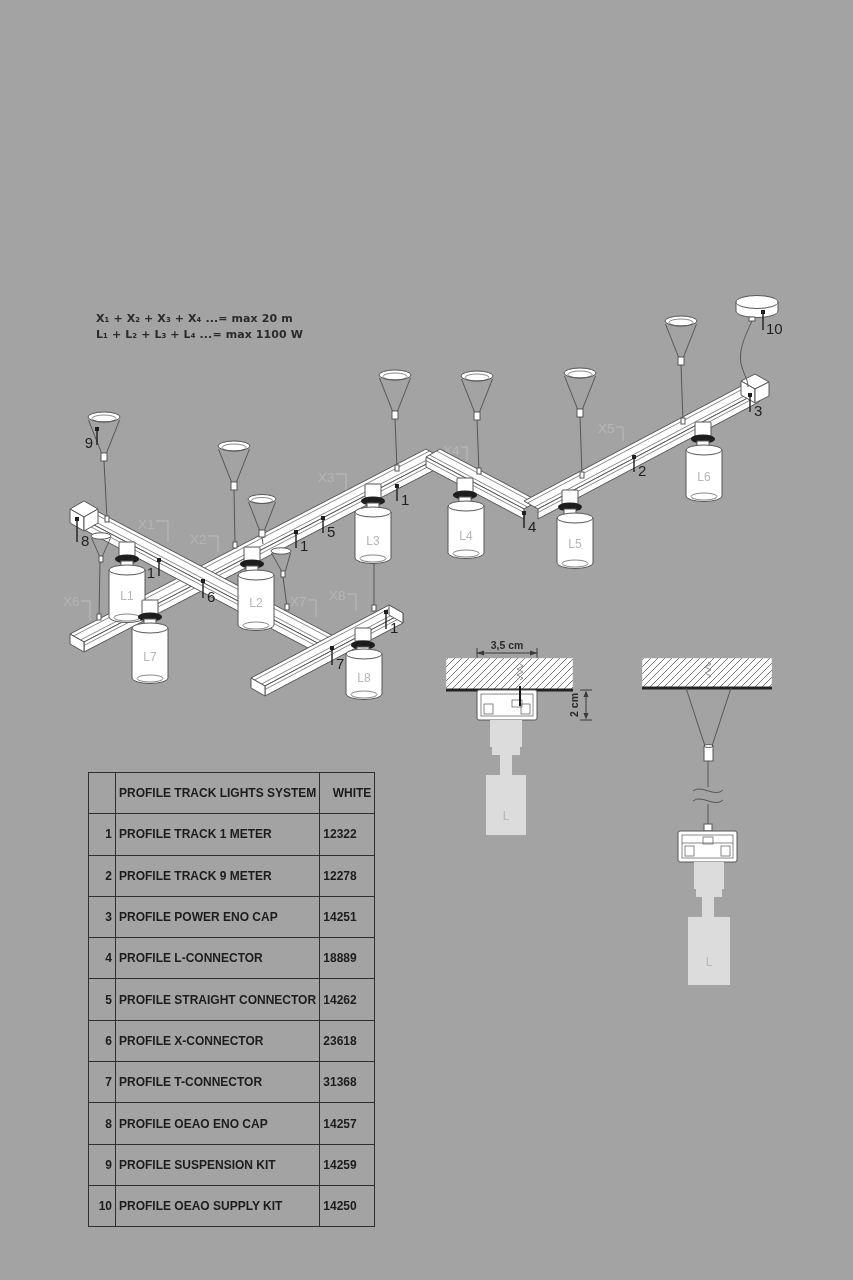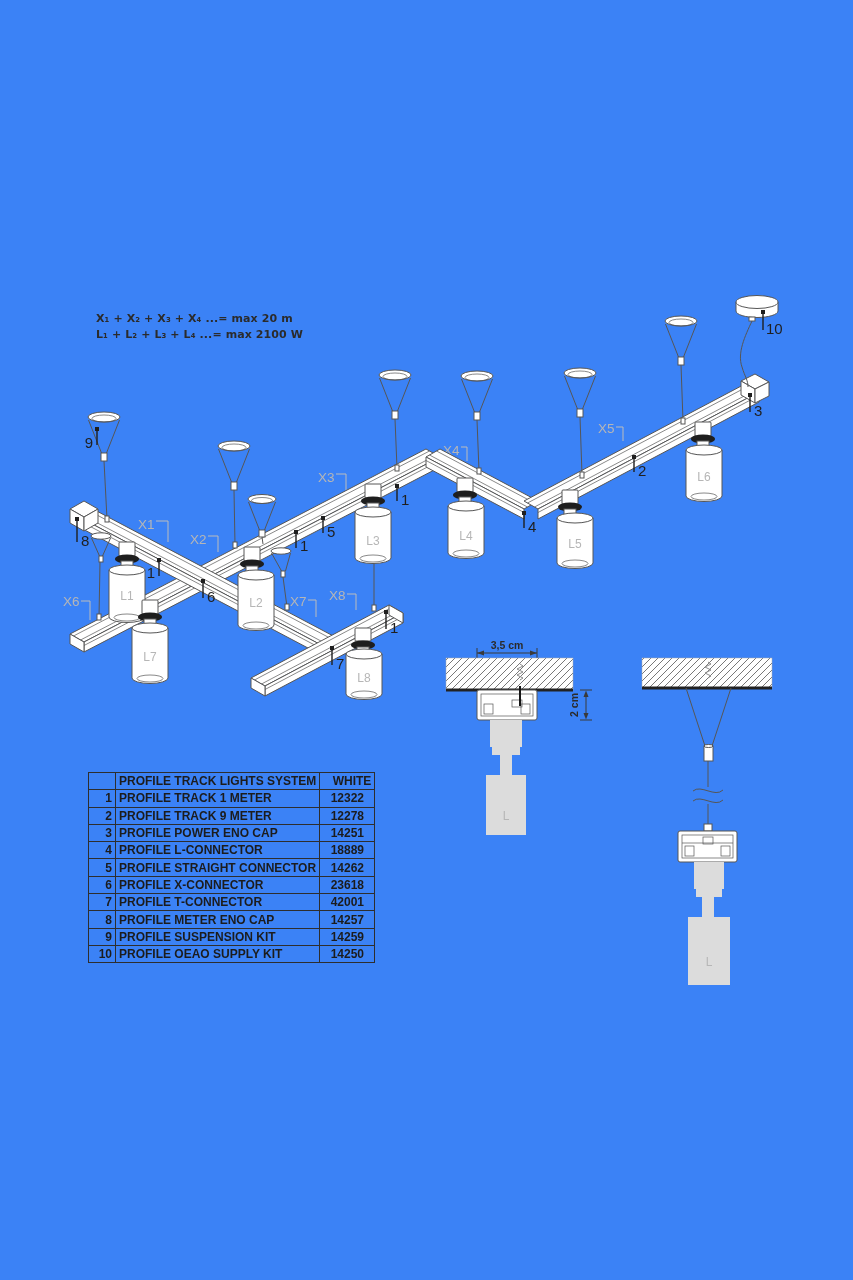--- a/index.html
+++ b/index.html
@@ -1,16 +1,16 @@
 <!DOCTYPE html>
 <html><head>
 <meta charset="utf-8">
 <style>
   html,body{margin:0;padding:0;background:#fff;}
-  .page{position:relative;width:853px;height:1280px;background:#3b82f6;overflow:hidden;
+  .page{position:relative;width:853px;height:1280px;background:#a3a3a3;overflow:hidden;
         font-family:"Liberation Sans",sans-serif;}
   .formulas{position:absolute;left:96px;top:311px;font-family:"DejaVu Sans",sans-serif;
             font-size:11px;font-weight:bold;color:#2b2b2b;line-height:16px;letter-spacing:.1px;}
   svg.diagram{position:absolute;left:0;top:0;}
   
   .s  {stroke:#565656;fill:none;stroke-width:1;}
   .sw {stroke:#565656;fill:#ffffff;stroke-width:1;}
   .thin{stroke-width:.7;}
   .heavy{stroke:#222;stroke-width:3;}
   .blk{fill:#1f1f1f;}
@@ -21,36 +21,36 @@
   .glabel{font:13.5px "Liberation Sans",sans-serif;fill:#b6b6b6;}
   .lamp-lab{font:12px "Liberation Sans",sans-serif;fill:#b6b6b6;text-anchor:middle;}
   .dim{stroke:#3a3a3a;stroke-width:1;fill:none;}
   .dim-arrow{fill:#3a3a3a;stroke:none;}
   .dim-text{font:600 10.5px "Liberation Sans",sans-serif;fill:#2b2b2b;}
   .gray-part{fill:#dcdcdc;stroke:none;}
   .screw{stroke:#8a8a8a;stroke-width:1;fill:none;}
   
   table.parts{position:absolute;left:88px;top:772px;border-collapse:collapse;
               font-size:12px;font-weight:bold;color:#1c1c1c;table-layout:fixed;}
-  table.parts td{border:1.7px solid #2e2e2e;height:16.3px;padding:0 3px;
+  table.parts td{border:1.7px solid #2e2e2e;height:16.3px;padding:12px 3px;
                  white-space:nowrap;overflow:hidden;}
   td.c-no{width:20px;text-align:right;padding-right:2px;}
   td.c-nm{width:192px;text-align:left;}
-  td.c-cd{width:48px;text-align:center;padding-right:4px;}
+  td.c-cd{width:48px;text-align:left;padding-right:4px;}
   tr.hdr td.c-nm{text-align:center;}
   tr.hdr td.c-cd{text-align:right;padding-right:3px;}
 </style>
 </head>
 <body>
 
 <div class="page">
 
   <div class="formulas">
     <div>X₁ + X₂ + X₃ + X₄ ...= max 20 m</div>
-    <div>L₁ + L₂ + L₃ + L₄ ...= max 2100 W</div>
+    <div>L₁ + L₂ + L₃ + L₄ ...= max 1100 W</div>
   </div>
 
   <svg class="diagram" width="853" height="1280" viewBox="0 0 853 1280">
     <defs>
       <pattern id="hatch" width="7" height="7" patternUnits="userSpaceOnUse">
         <rect width="7" height="7" fill="#ffffff"></rect>
         <path d="M0,7 L7,0 M-1.75,1.75 L1.75,-1.75 M5.25,8.75 L8.75,5.25" stroke="#787878" stroke-width="1"></path>
       </pattern>
     </defs>
 
@@ -444,25 +444,25 @@
         <td class="c-cd">14262</td>
       </tr>
       <tr>
         <td class="c-no">6</td>
         <td class="c-nm">PROFILE X-CONNECTOR</td>
         <td class="c-cd">23618</td>
       </tr>
       <tr>
         <td class="c-no">7</td>
         <td class="c-nm">PROFILE T-CONNECTOR</td>
-        <td class="c-cd">42001</td>
+        <td class="c-cd">31368</td>
       </tr>
       <tr>
         <td class="c-no">8</td>
-        <td class="c-nm">PROFILE METER ENO CAP</td>
+        <td class="c-nm">PROFILE OEAO ENO CAP</td>
         <td class="c-cd">14257</td>
       </tr>
       <tr>
         <td class="c-no">9</td>
         <td class="c-nm">PROFILE SUSPENSION KIT</td>
         <td class="c-cd">14259</td>
       </tr>
       <tr>
         <td class="c-no">10</td>
         <td class="c-nm">PROFILE OEAO SUPPLY KIT</td>

